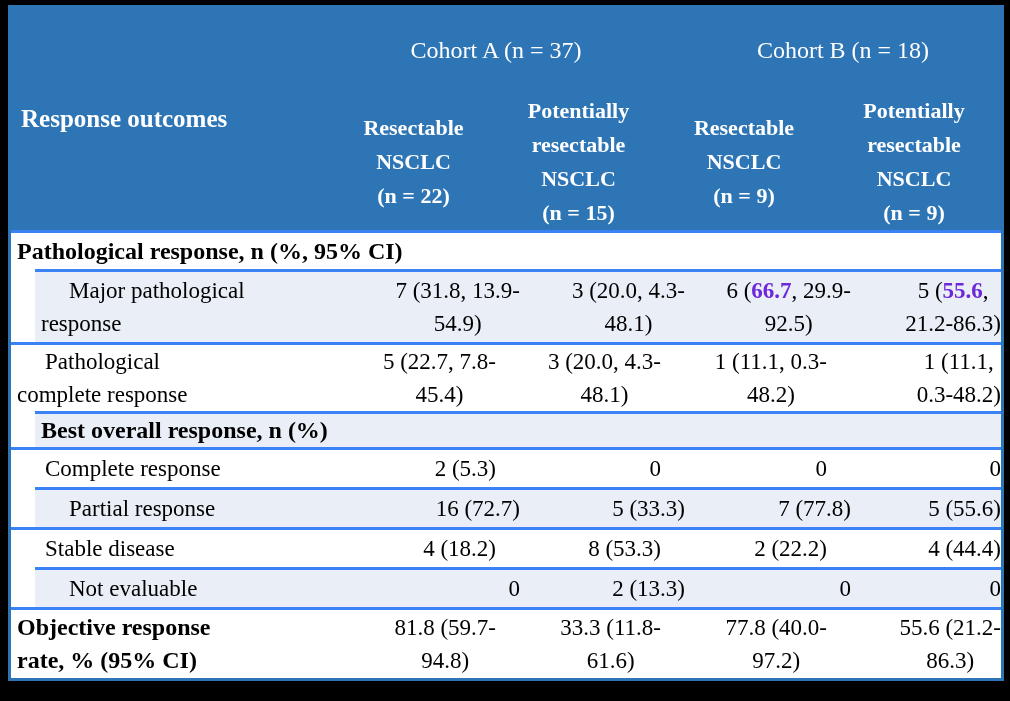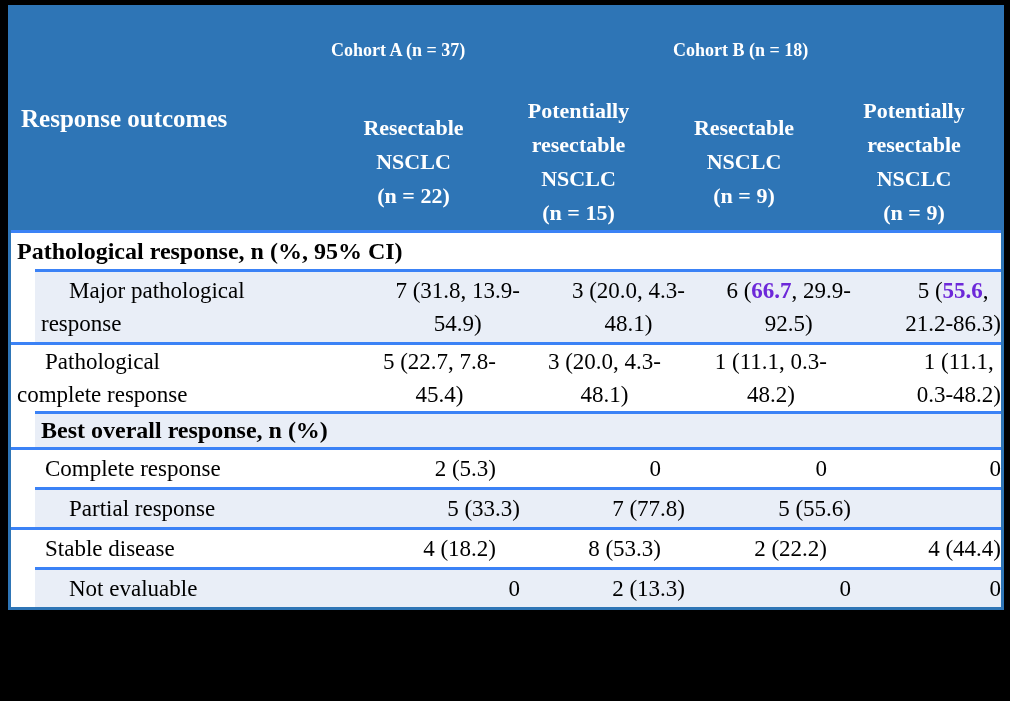--- a/index.html
+++ b/index.html
@@ -15,22 +15,22 @@
   .thead{
     background:#2E75B6;color:#fff;height:222px;overflow:hidden;
     display:grid;grid-template-columns:320px 165px 165px 166px 1fr;
     grid-template-rows:85px 1fr;
   }
   .h-rowlabel{
     grid-column:1;grid-row:1/3;display:flex;align-items:center;
     padding-left:10px;font-weight:bold;font-size:25px;
   }
   .h-cohort{
-    display:flex;align-items:center;
-    font-weight:bold;font-size:18px;grid-row:1;
+    display:flex;align-items:center;justify-content:center;
+    font-weight:normal;font-size:24px;grid-row:1;
   }
   .cohort-a{grid-column:2/4;}
   .cohort-b{grid-column:4/6;transform:translateX(12px);}
   .h-col{
     grid-row:2;display:flex;align-items:center;justify-content:center;
     text-align:center;font-weight:bold;font-size:22px;line-height:34px;
   }
   .hc2{grid-column:2}.hc3{grid-column:3}.hc4{grid-column:4}.hc5{grid-column:5}
   
   .srow,.drow{border-top:3px solid #3b82f6;box-sizing:border-box;}
@@ -159,20 +159,23 @@
     <div class="cell">
         <span class="txt">0</span>
       </div>
   </div>
 
   <div class="drow band h40">
     <div class="cell lbl ind">
       <span class="txt">Partial response</span>
     </div>
     <div class="cell">
+        <span class="txt">16 (72.7)</span>
+      </div>
+    <div class="cell">
         <span class="txt">5 (33.3)</span>
       </div>
     <div class="cell">
         <span class="txt">7 (77.8)</span>
       </div>
     <div class="cell">
         <span class="txt">5 (55.6)</span>
       </div>
   </div>
 
@@ -205,14 +208,36 @@
         <span class="txt">2 (13.3)</span>
       </div>
     <div class="cell">
         <span class="txt">0</span>
       </div>
     <div class="cell">
         <span class="txt">0</span>
       </div>
   </div>
 
+  <div class="drow white h71">
+    <div class="cell lbl boldlbl">
+      <span class="txt">Objective response
+rate, % (95% CI)</span>
+    </div>
+    <div class="cell">
+        <span class="txt">81.8 (59.7-
+94.8)</span>
+      </div>
+    <div class="cell">
+        <span class="txt">33.3 (11.8-
+61.6)</span>
+      </div>
+    <div class="cell">
+        <span class="txt">77.8 (40.0-
+97.2)</span>
+      </div>
+    <div class="cell">
+        <span class="txt">55.6 (21.2-
+86.3)</span>
+      </div>
+  </div>
 
 </div>
 
 </body></html>

